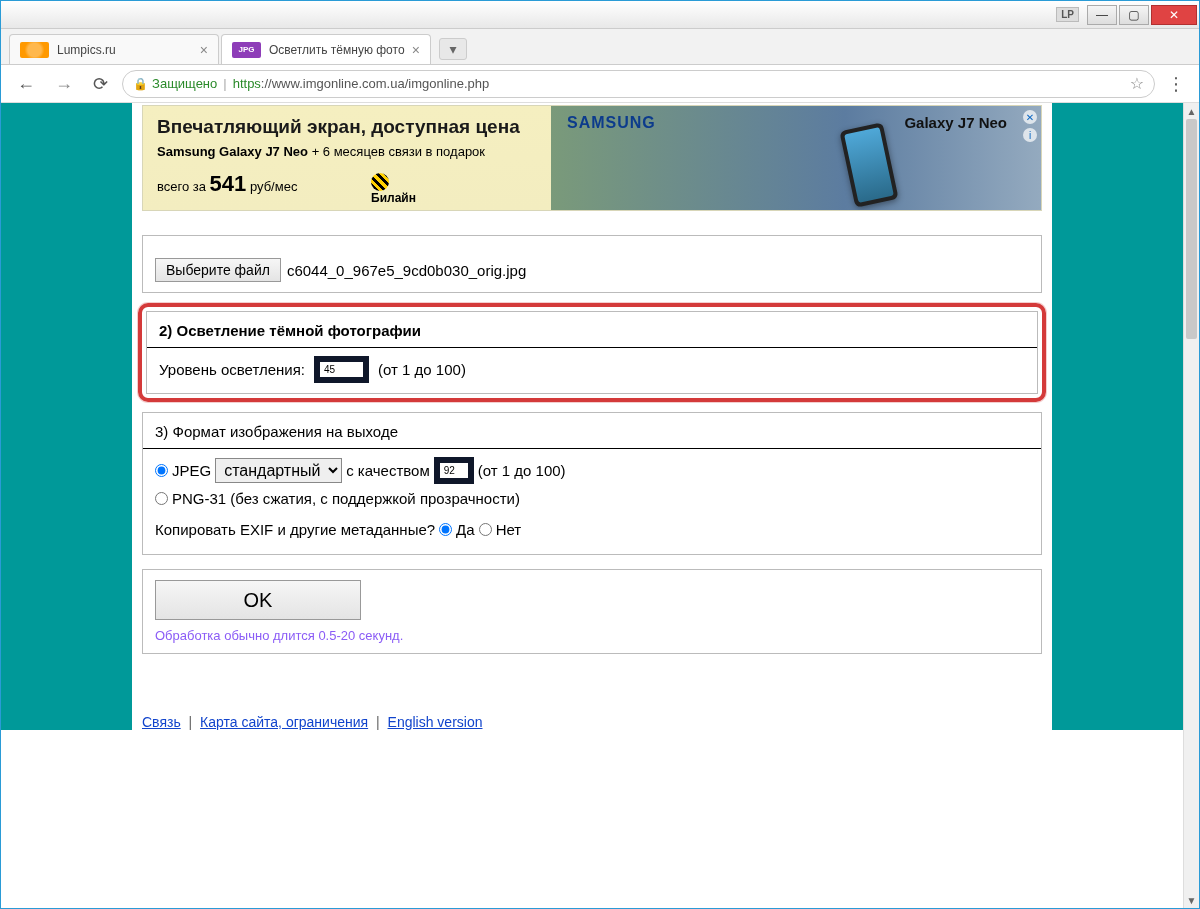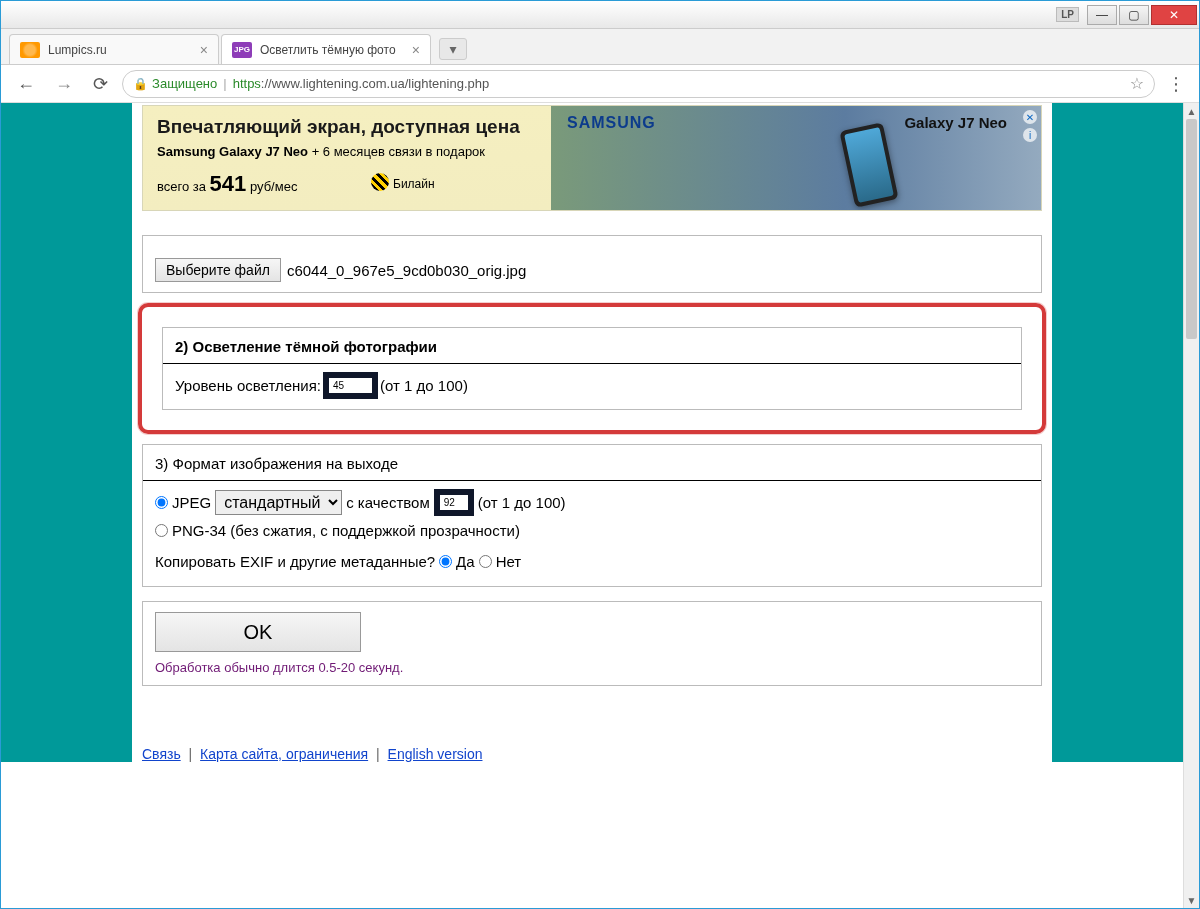--- a/index.html
+++ b/index.html
@@ -9,21 +9,21 @@
 .window { width: 1200px; height: 909px; border: 1px solid #2a9bd6; background: #fff; display: flex; flex-direction: column; }
 .titlebar { height: 28px; background: linear-gradient(#fff,#e8e8e8); display: flex; align-items: center; justify-content: flex-end; padding: 0 2px; border-bottom: 1px solid #ccc; }
 .tb-badge { font-size: 10px; font-weight: bold; color: #555; background: #ddd; border: 1px solid #bbb; padding: 1px 4px; margin-right: 6px; }
 .tb-btn { width: 30px; height: 20px; background: linear-gradient(#f5f5f5,#ddd); border: 1px solid #aaa; margin-left: 2px; display: flex; align-items: center; justify-content: center; font-size: 12px; color: #333; }
 .tb-btn.close { background: #e04343; color: #fff; border-color: #b03030; width: 46px; }
 
 
 .tabstrip { height: 36px; background: #f2f2f2; display: flex; align-items: flex-end; padding: 0 8px; border-bottom: 1px solid #ccc; }
 .tab { height: 30px; min-width: 210px; background: #f9f9f9; border: 1px solid #ccc; border-bottom: none; border-radius: 4px 4px 0 0; display: flex; align-items: center; padding: 0 10px; margin-right: 2px; font-size: 12px; color: #444; }
 .tab.active { background: #fff; }
-.tab .favicon { width: 20px; height: 16px; margin-right: 8px; border-radius: 2px; }
+.tab .favicon { width: 29px; height: 16px; margin-right: 8px; border-radius: 2px; }
 .fav-orange { background: radial-gradient(circle,#ffb84d 40%,#ff9900 60%); border-radius: 50%; }
 .fav-jpg { background: #8e3db8; color: #fff; font-size: 8px; font-weight: bold; display: flex; align-items: center; justify-content: center; }
 .tab .tab-close { margin-left: auto; font-size: 14px; color: #888; }
 .newtab { width: 28px; height: 22px; background: #e8e8e8; border: 1px solid #ccc; border-radius: 3px; margin-left: 6px; margin-bottom: 4px; font-size: 14px; color: #666; display: flex; align-items: center; justify-content: center; }
 
 
 .urlbar-row { height: 38px; background: #fff; display: flex; align-items: center; padding: 0 10px; border-bottom: 1px solid #ddd; gap: 8px; }
 .nav-arrow { font-size: 18px; color: #888; padding: 0 6px; }
 .nav-arrow.enabled { color: #555; }
 .urlbar { flex: 1; height: 28px; border: 1px solid #ccc; border-radius: 14px; display: flex; align-items: center; padding: 0 10px; font-size: 13px; }
@@ -49,51 +49,51 @@
 
 .main-col { background: #fff; padding: 0 10px; }
 
 
 .ad { margin: 2px 0 24px 0; height: 106px; border: 1px solid #d8d6b8; background: linear-gradient(#f5efc0,#f3edc0); display: flex; position: relative; overflow: hidden; }
 .ad-left { flex: 1; padding: 10px 14px; }
 .ad-h { font-size: 19px; font-weight: bold; color: #1a1a1a; }
 .ad-sub { font-size: 13px; margin-top: 6px; }
 .ad-price { font-size: 13px; margin-top: 12px; }
 .ad-price b { font-size: 22px; }
-.ad-bee { display: inline-flex; align-items: flex-end; margin-left: 70px; font-size: 12px; font-weight: normal; }
+.ad-bee { display: inline-flex; align-items: flex-start; margin-left: 70px; font-size: 12px; font-weight: bold; flex-direction: column; }
 .ad-bee-ic { width: 18px; height: 18px; border-radius: 50%; background: repeating-linear-gradient(45deg,#ffd000,#ffd000 3px,#000 3px,#000 6px); margin-right: 4px; }
 .ad-right { width: 490px; background: linear-gradient(90deg,#7a9a7a,#5c7ca0 60%,#94aabf); position: relative; }
 .ad-samsung { position: absolute; left: 16px; top: 8px; font-weight: bold; color: #0c3b8c; font-size: 16px; letter-spacing: 1px; }
 .ad-galaxy { position: absolute; right: 34px; top: 8px; font-weight: bold; color: #111; font-size: 15px; }
 .ad-x { position: absolute; right: 4px; top: 4px; font-size: 10px; color: #0a66c2; background: rgba(255,255,255,.7); border-radius: 50%; width: 14px; height: 14px; display: flex; align-items: center; justify-content: center; }
 .ad-i { position: absolute; right: 4px; top: 22px; font-size: 10px; color: #0a66c2; background: rgba(255,255,255,.7); border-radius: 50%; width: 14px; height: 14px; display: flex; align-items: center; justify-content: center; }
 .ad-phone { position: absolute; right: 150px; top: 20px; width: 44px; height: 78px; background: #222; border-radius: 6px; transform: rotate(-12deg); box-shadow: 0 2px 6px rgba(0,0,0,.4); }
 .ad-phone::after { content:""; position:absolute; inset:4px; background: linear-gradient(#4fa8d8,#2a6a8a); border-radius: 3px; }
 
 
 .box { border: 1px solid #bbb; padding: 10px 12px; margin-bottom: 14px; font-size: 15px; color: #000; }
 .box b { font-weight: bold; }
 .file-row { margin-top: 12px; display: flex; align-items: center; gap: 6px; }
 .file-btn { background: linear-gradient(#f6f6f6,#e4e4e4); border: 1px solid #999; padding: 3px 10px; font-size: 14px; }
 .file-name { font-size: 15px; }
 
-.hl { border: 4px solid #d43a3a; border-radius: 10px; box-shadow: 0 0 0 1px rgba(212,58,58,.25); margin: -4px -4px 10px -4px; padding: 20px; }
+.hl { border: 4px solid #d43a3a; border-radius: 10px; box-shadow: 0 0 0 1px rgba(212,58,58,.25); margin: -4px -4px 10px -4px; padding: 4px; }
 .hl .box { border: 1px solid #bbb; margin: 0; }
 
 .sep-line { border: none; border-top: 1px solid #000; margin: 8px -12px; }
 
-.lvl-row { display: flex; align-items: center; gap: 2px; margin-top: 8px; }
+.lvl-row { display: flex; align-items: center; gap: 9px; margin-top: 8px; }
 .txt-input { border: 6px solid #0f172a; padding: 2px 4px; font-size: 10px; width: 55px; }
 .sel { border: 1px solid #888; background: #efefef; padding: 2px 4px; font-size: 16px; }
 
 .radio-row { display: flex; align-items: center; gap: 4px; margin: 6px 0; flex-wrap: wrap; }
 input[type=radio] { margin: 0; }
 
 .ok-btn { width: 206px; height: 40px; background: linear-gradient(#f6f6f6,#e4e4e4); border: 1px solid #999; font-size: 20px; display: flex; align-items: center; justify-content: center; margin-bottom: 8px; }
-.note { font-size: 13px; color: #701a75; }
+.note { font-size: 13px; color: #8b5cf6; }
 
 .footer-links { margin-top: 60px; font-size: 14px; }
 .footer-links a { color: #1144cc; text-decoration: underline; }
 .footer-sep { color: #666; margin: 0 4px; }
 </style>
 </head>
 <body>
 
 <div class="window">
 
@@ -120,21 +120,21 @@
 
   <div class="urlbar-row">
     <span class="nav-arrow enabled">←</span>
     <span class="nav-arrow">→</span>
     <span class="nav-arrow enabled">⟳</span>
     <div class="urlbar">
       <span class="lock">🔒</span>
       <span class="secure">Защищено</span>
       <span class="urlsep">|</span>
       <span class="url-https">https</span>
-      <span class="url-rest">://www.lightening.com.ua/lightening.php</span>
+      <span class="url-rest">://www.imgonline.com.ua/imgonline.php</span>
       <span class="star">☆</span>
     </div>
     <span class="menu-dots">⋮</span>
   </div>
 
   <div class="viewport">
     <div class="page">
       <div class="page-bg">
         <div class="grid">
           <div class="side-stripe"></div>
@@ -193,21 +193,21 @@
                 <span>JPEG</span>
                 <select class="sel">
                   <option>стандартный</option>
                 </select>
                 <span>с качеством</span>
                 <input class="txt-input" style="width: 40px;" value="92">
                 <span>(от 1 до 100)</span>
               </div>
               <div class="radio-row">
                 <input type="radio" style="">
-                <span>PNG-34 (без сжатия, с поддержкой прозрачности)</span>
+                <span>PNG-31 (без сжатия, с поддержкой прозрачности)</span>
               </div>
               <div class="radio-row" style="margin-top:14px">
                 <span>Копировать EXIF и другие метаданные?</span>
                 <input type="radio" checked="" style="">
                 <span>Да</span>
                 <input type="radio" style="">
                 <span>Нет</span>
               </div>
             </div>
 

